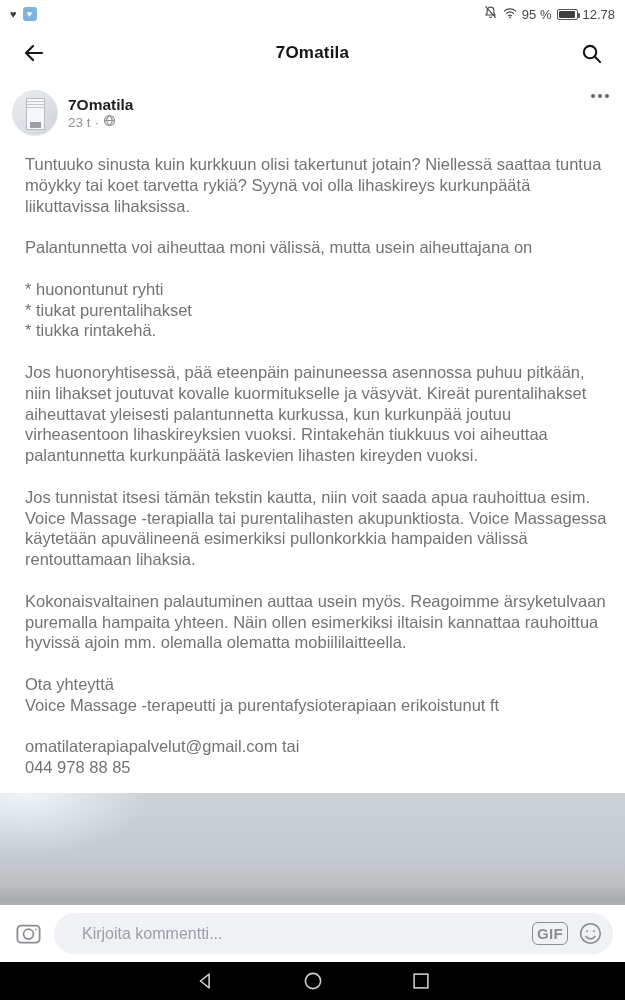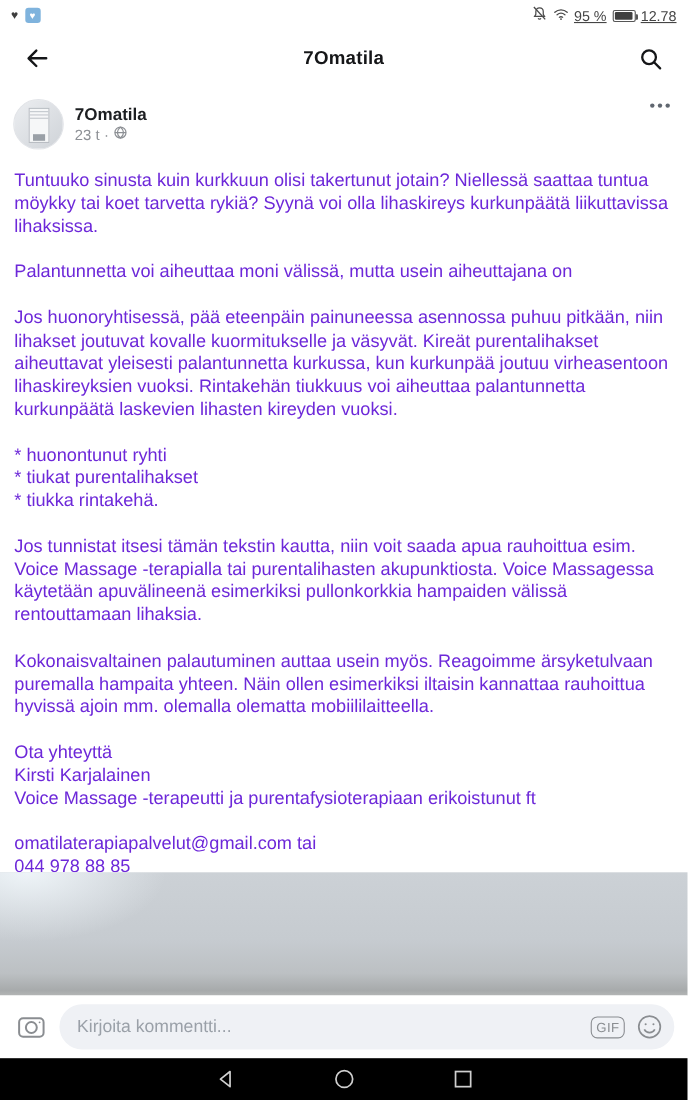--- a/index.html
+++ b/index.html
@@ -5,21 +5,21 @@
   * { margin:0; padding:0; box-sizing:border-box; }
   html,body { width:625px; height:1000px; background:#fff; overflow:hidden;
               font-family:"Liberation Sans", sans-serif; }
   .app { position:absolute; inset:0; background:#fff; }
 
   
   .status-bar { height:28px; display:flex; align-items:center;
                 justify-content:space-between; padding:0 10px; color:#454545;
                 font-size:13px; }
   .sb-left { display:flex; align-items:center; gap:6px; }
-  .sb-right { display:flex; align-items:center; gap:4px;text-decoration:underline; }
+  .sb-right { display:flex; align-items:center; gap:4px; }
   .heart-glyph { color:#3e3e3e; font-size:11px; line-height:1; }
   .app-badge { width:14px; height:14px; border-radius:3px; background:#7fb3dd;
                color:#fff; font-size:9px; line-height:14px; text-align:center; }
   .battery { position:relative; width:21px; height:11px; border:1px solid #565656;
              border-radius:2px; margin-left:2px; }
   .battery .fill { position:absolute; left:1px; top:1px; bottom:1px; width:16px;
                    background:#3f3f3f; border-radius:1px; }
   .battery .tip { position:absolute; right:-3px; top:3px; width:2px; height:5px;
                   background:#565656; border-radius:0 1px 1px 0; }
 
@@ -45,41 +45,41 @@
                        height:6px; background:#9aa0a7; }
   .ph-text { margin-left:10px; }
   .author { font-size:15.5px; font-weight:700; color:#1c1e21; line-height:19px; }
   .meta { display:flex; align-items:flex-start; gap:4px; color:#8d9095;
           font-size:13.5px; line-height:18px; }
   .dots-menu { position:absolute; right:16px; top:16px; display:flex; gap:3px; }
   .dots-menu i { width:4px; height:4px; border-radius:50%; background:#606770; }
 
   
   .post-text { padding:14px 13px 0 13px; font-size:16.5px; line-height:20.8px;
-               color:#6d28d9; }
+               color:#737373;margin-left:12px; }
   .post-text p { margin:0 0 20.8px 0; }
 
   .post-image { position:absolute; left:0; right:0; bottom:95px; height:112px;
     background:
       radial-gradient(ellipse 180px 90px at 4% 0%, rgba(240,246,250,.95), rgba(240,246,250,0) 70%),
       linear-gradient(180deg,#ccd1d6 0%, #c6cbd0 55%, #bcc0c3 82%, #a7aaab 96%, #b3b5b5 100%);
   }
 
   
   .comment-bar { position:absolute; left:0; right:0; bottom:38px; height:57px;
                  background:#fff; display:flex; align-items:center;
                  padding:0 12px; gap:10px; }
   .comment-pill { flex:1; height:41px; background:#eff1f5; border-radius:21px;
                   display:flex; align-items:center; padding:0 10px 0 16px; gap:10px; }
   .comment-input { flex:1; border:none; outline:none; background:transparent;
                    font-family:"Liberation Sans",sans-serif; font-size:16px;
-                   color:#1c1e21; min-width:0; }
+                   color:#1c1e21; min-width:0;margin-left:12px; }
   .comment-input::placeholder { color:#9aa0a8; }
   .gif-btn { border:1.6px solid #8a8d91; border-radius:6px; color:#8a8d91;
-             font-size:12px; font-weight:400; padding:3px 4px; line-height:1;
+             font-size:15px; font-weight:700; padding:3px 4px; line-height:1;
              letter-spacing:.3px; }
 
   
   .nav-bar { position:absolute; left:0; right:0; bottom:0; height:38px;
              background:#000; display:flex; align-items:center;
              justify-content:center; gap:84px; }
   .nav-bar .icon-btn { width:24px; height:24px; }
 </style>
 </head>
 <body>
@@ -157,31 +157,30 @@
     <div class="dots-menu">
         <i></i>
         <i></i>
         <i></i>
       </div>
   </div>
 
   <div class="post-text">
     <p>Tuntuuko sinusta kuin kurkkuun olisi takertunut jotain? Niellessä saattaa tuntua möykky tai koet tarvetta rykiä? Syynä voi olla lihaskireys kurkunpäätä liikuttavissa lihaksissa.</p>
     <p>Palantunnetta voi aiheuttaa moni välissä, mutta usein aiheuttajana on</p>
-    <p>Jos huonoryhtisessä, pää eteenpäin painuneessa asennossa puhuu pitkään, niin lihakset joutuvat kovalle kuormitukselle ja väsyvät. Kireät purentalihakset aiheuttavat yleisesti palantunnetta kurkussa, kun kurkunpää joutuu virheasentoon lihaskireyksien vuoksi. Rintakehän tiukkuus voi aiheuttaa palantunnetta kurkunpäätä laskevien lihasten kireyden vuoksi.</p>
     <p>
       <span style="display:block">* huonontunut ryhti</span>
       <span style="display:block">* tiukat purentalihakset</span>
       <span style="display:block">* tiukka rintakehä.</span>
     </p>
+    <p>Jos huonoryhtisessä, pää eteenpäin painuneessa asennossa puhuu pitkään, niin lihakset joutuvat kovalle kuormitukselle ja väsyvät. Kireät purentalihakset aiheuttavat yleisesti palantunnetta kurkussa, kun kurkunpää joutuu virheasentoon lihaskireyksien vuoksi. Rintakehän tiukkuus voi aiheuttaa palantunnetta kurkunpäätä laskevien lihasten kireyden vuoksi.</p>
     <p>Jos tunnistat itsesi tämän tekstin kautta, niin voit saada apua rauhoittua esim. Voice Massage -terapialla tai purentalihasten akupunktiosta. Voice Massagessa käytetään apuvälineenä esimerkiksi pullonkorkkia hampaiden välissä rentouttamaan lihaksia.</p>
     <p>Kokonaisvaltainen palautuminen auttaa usein myös. Reagoimme ärsyketulvaan puremalla hampaita yhteen. Näin ollen esimerkiksi iltaisin kannattaa rauhoittua hyvissä ajoin mm. olemalla olematta mobiililaitteella.</p>
     <p>
       <span style="display:block">Ota yhteyttä</span>
-      <span style="display:block">Kirsti Karjalainen</span>
       <span style="display:block">Voice Massage -terapeutti ja purentafysioterapiaan erikoistunut ft</span>
     </p>
     <p>
       <span style="display:block">omatilaterapiapalvelut@gmail.com tai</span>
       <span style="display:block">044 978 88 85</span>
     </p>
   </div>
 
   <div class="post-image"></div>
 

